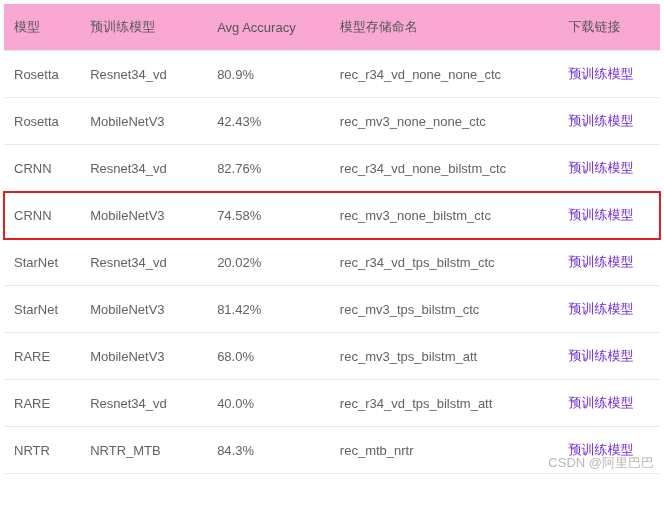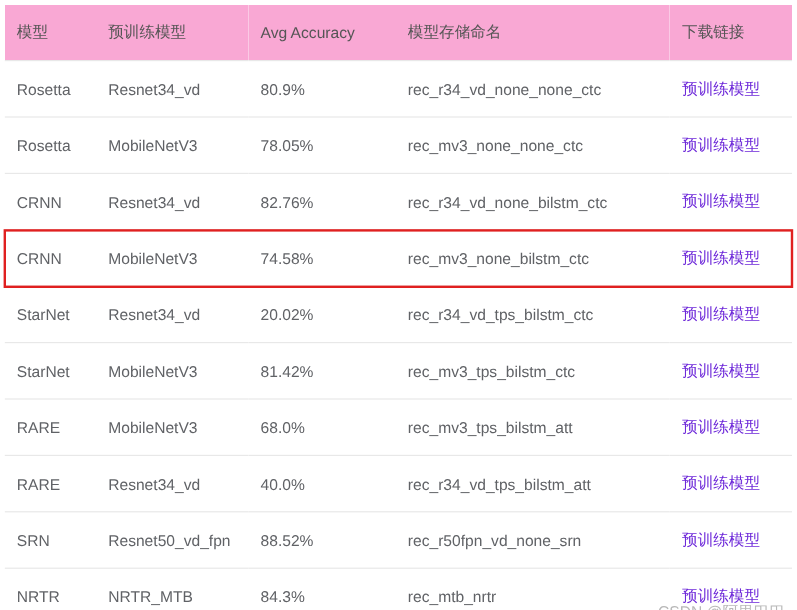--- a/index.html
+++ b/index.html
@@ -84,21 +84,21 @@
       <tr>
         <td>Rosetta</td>
         <td>Resnet34_vd</td>
         <td>80.9%</td>
         <td>rec_r34_vd_none_none_ctc</td>
         <td><a class="link">预训练模型</a></td>
       </tr>
       <tr>
         <td>Rosetta</td>
         <td>MobileNetV3</td>
-        <td>78.05%</td>
+        <td>42.43%</td>
         <td>rec_mv3_none_none_ctc</td>
         <td><a class="link">预训练模型</a></td>
       </tr>
       <tr>
         <td>CRNN</td>
         <td>Resnet34_vd</td>
         <td>82.76%</td>
         <td>rec_r34_vd_none_bilstm_ctc</td>
         <td><a class="link">预训练模型</a></td>
       </tr>
@@ -131,27 +131,20 @@
         <td><a class="link">预训练模型</a></td>
       </tr>
       <tr>
         <td>RARE</td>
         <td>Resnet34_vd</td>
         <td>40.0%</td>
         <td>rec_r34_vd_tps_bilstm_att</td>
         <td><a class="link">预训练模型</a></td>
       </tr>
       <tr>
-        <td>SRN</td>
-        <td>Resnet50_vd_fpn</td>
-        <td>88.52%</td>
-        <td>rec_r50fpn_vd_none_srn</td>
-        <td><a class="link">预训练模型</a></td>
-      </tr>
-      <tr>
         <td>NRTR</td>
         <td>NRTR_MTB</td>
         <td>84.3%</td>
         <td>rec_mtb_nrtr</td>
         <td><a class="link">预训练模型</a></td>
       </tr>
     </tbody>
 </table>
 
 <div class="watermark">CSDN @阿里巴巴</div>

